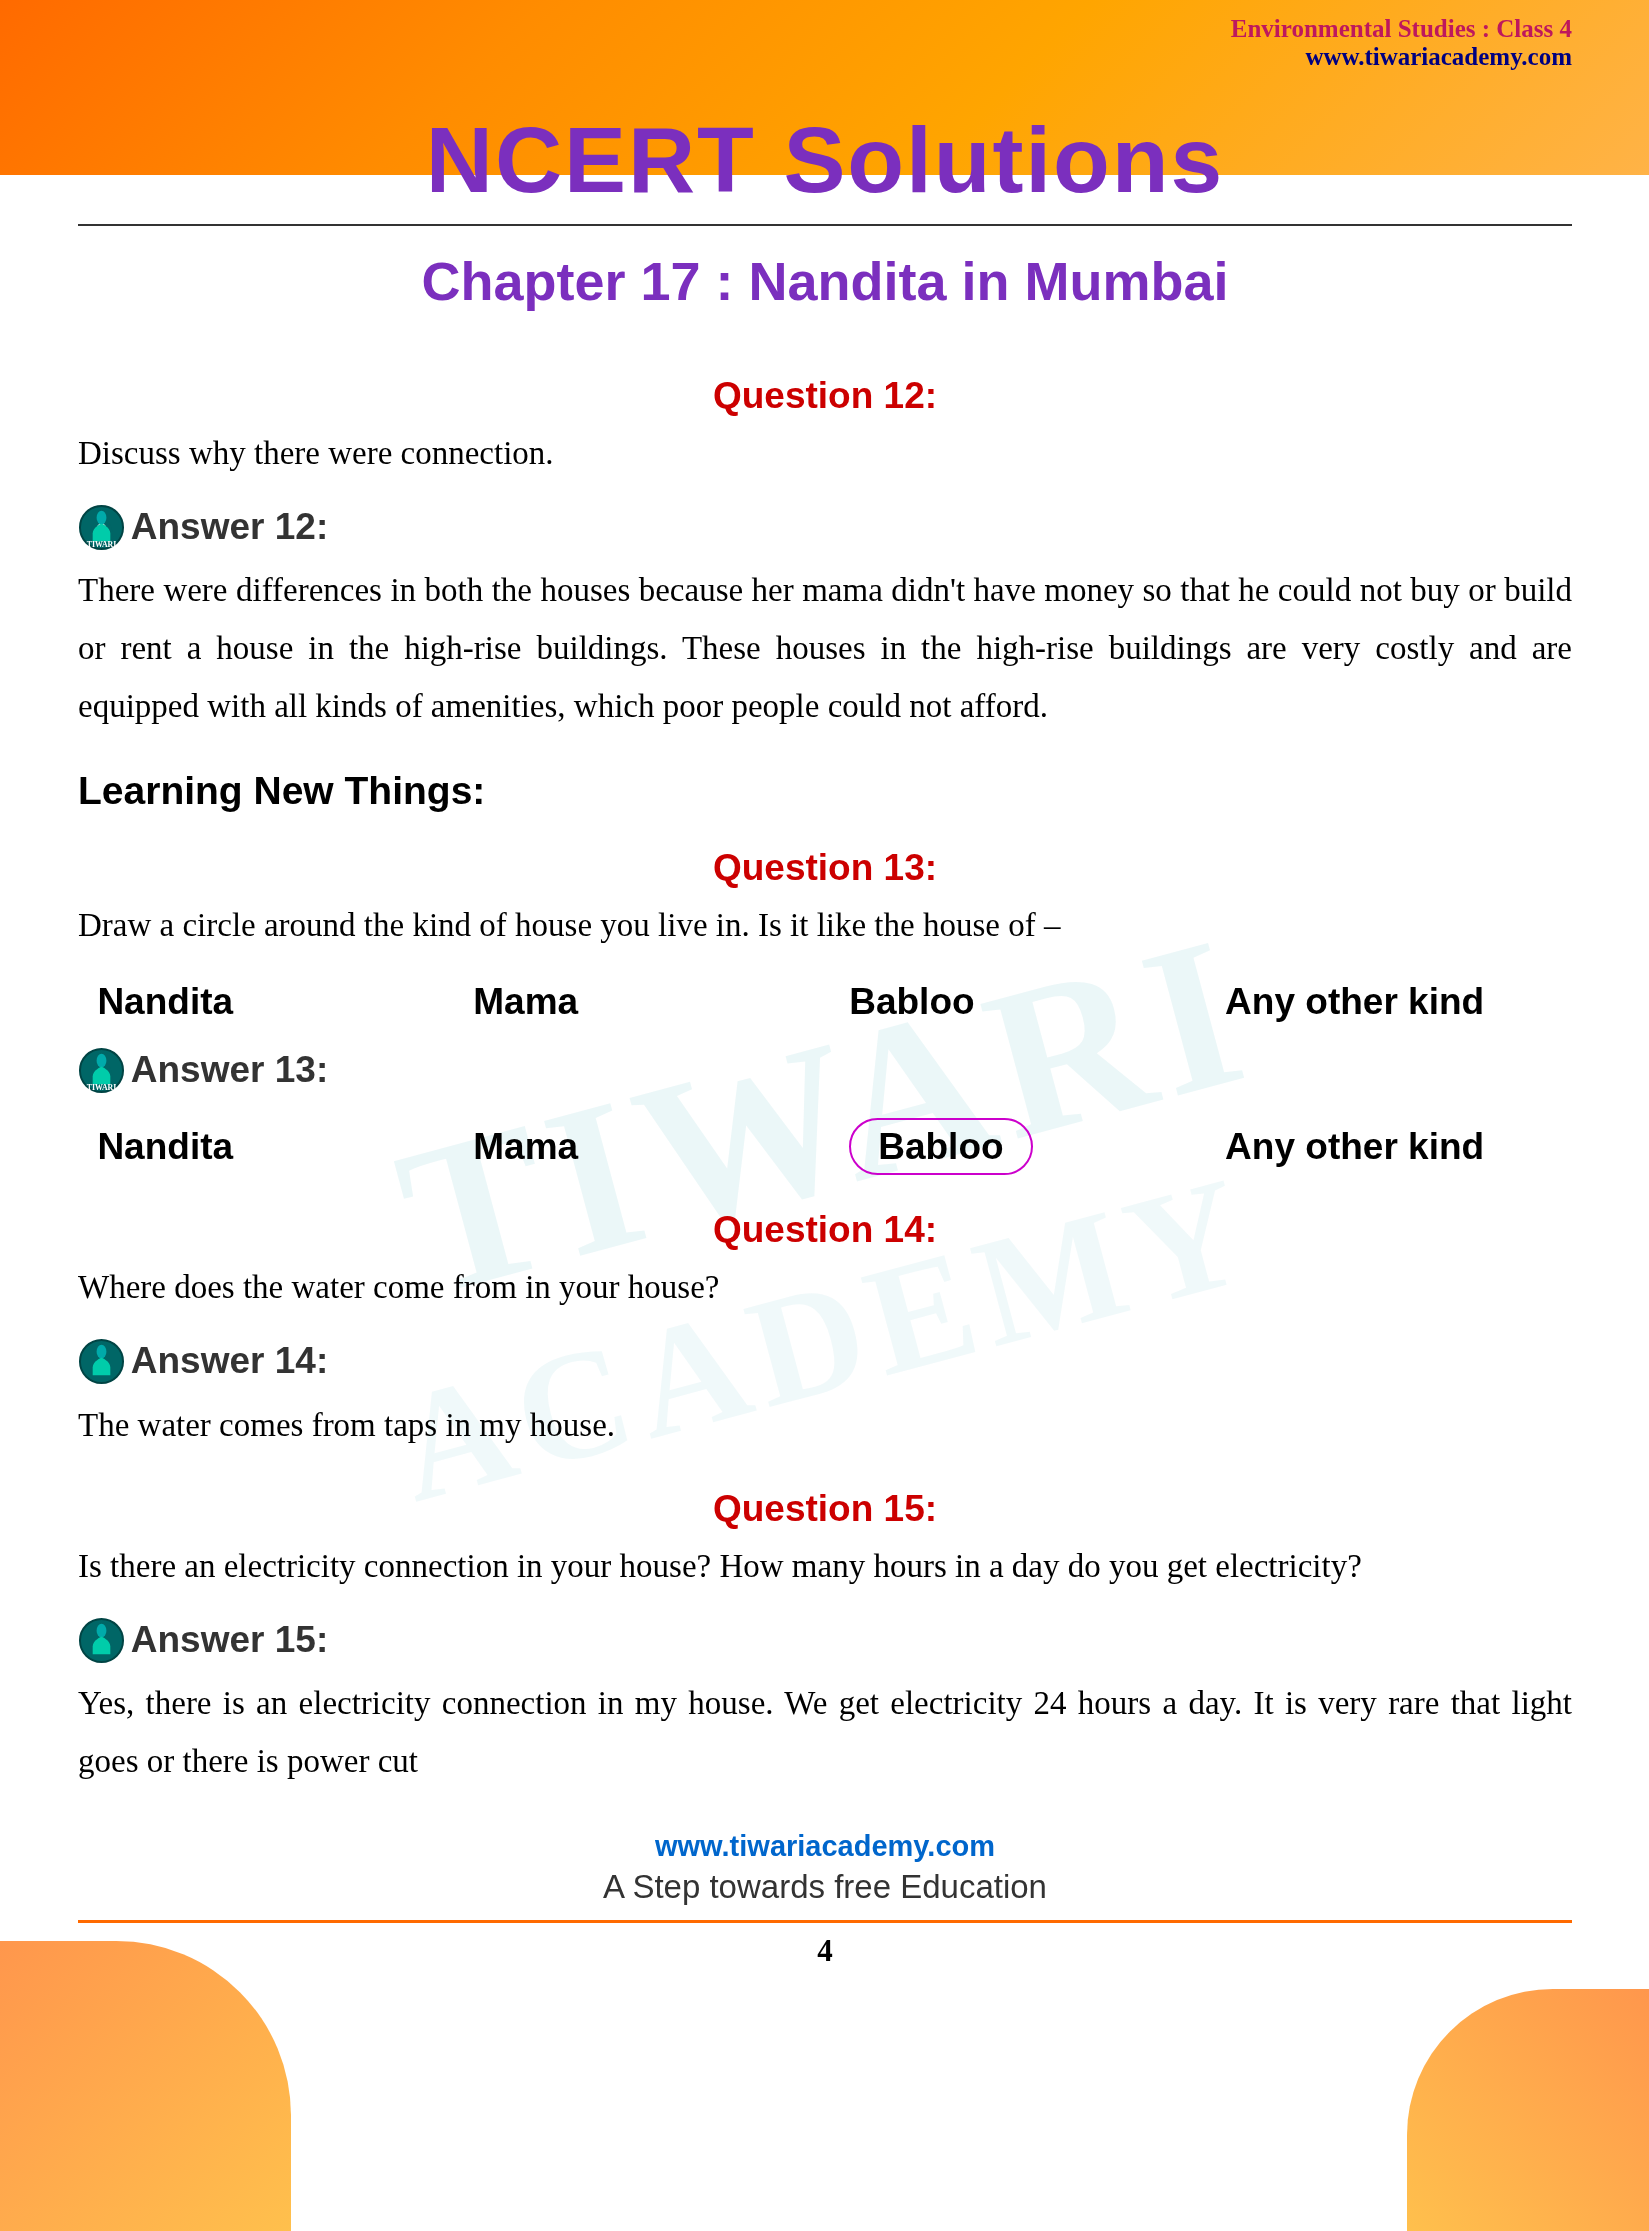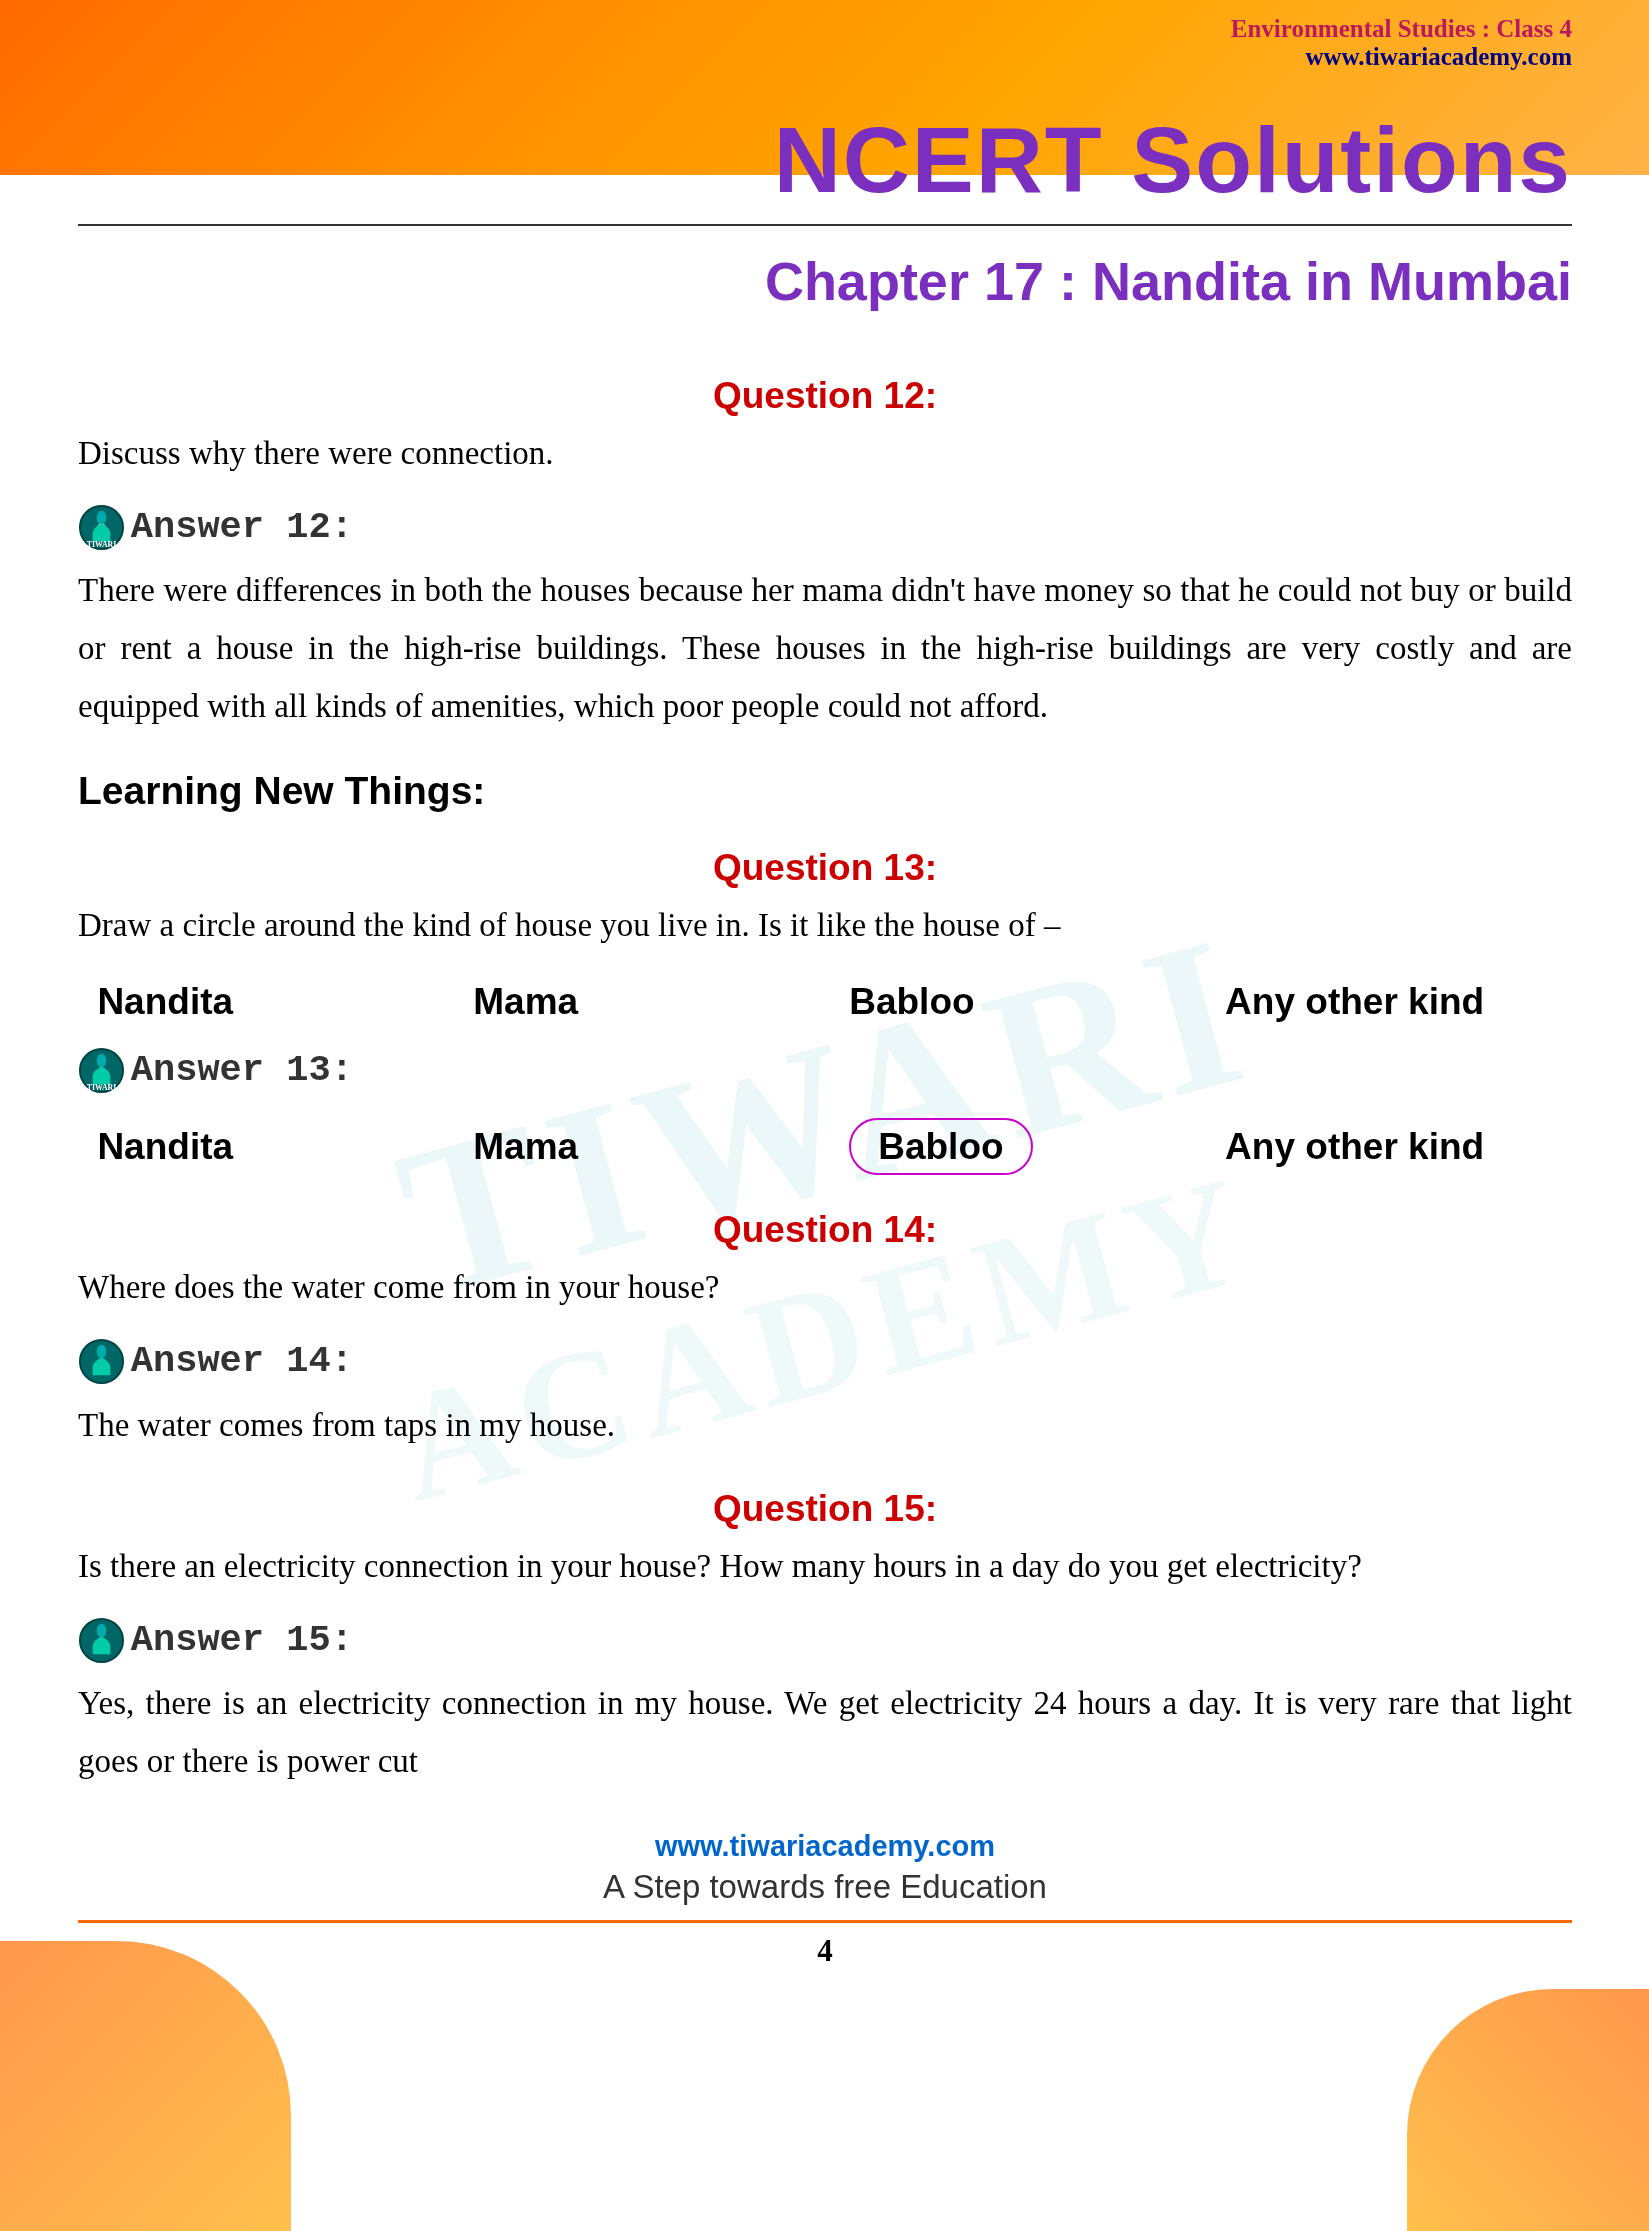--- a/index.html
+++ b/index.html
@@ -98,21 +98,21 @@
       font-size: 25px;
     }
     .top-info .website {
       color: #000080;
       font-weight: bold;
       font-size: 25px;
     }
 
     
     .title-section {
-      text-align: right;
+      text-align: center;
       padding-top: 107px;
       padding-bottom: 9.7px;
     }
 
     .main-title {
       font-size: 93px;
       font-weight: 900;
       color: #7b2fbe;
       font-family: Arial, sans-serif;
       letter-spacing: 1.9px;
@@ -162,21 +162,21 @@
       width: 49px;
       height: 49px;
       margin-right: 7.8px;
       flex-shrink: 0;
     }
 
     .answer-label {
       font-size: 37px;
       font-weight: bold;
       color: #333;
-      font-family: Liberation Mono, monospace;
+      font-family: Liberation Sans, sans-serif;
     }
 
     .answer-text {
       font-size: 33px;
       color: #000;
       line-height: 1.75;
       text-align: justify;
       font-family: 'Times New Roman', serif;
     }
 

